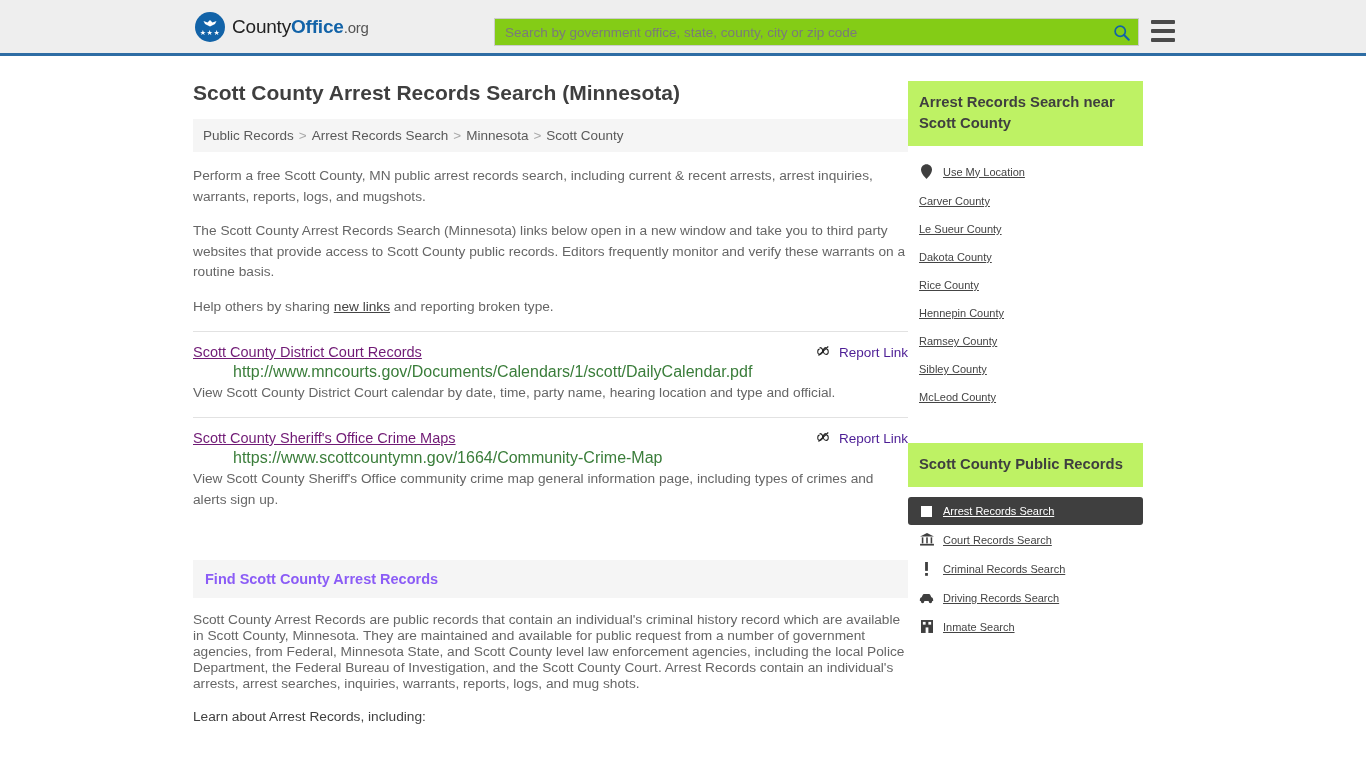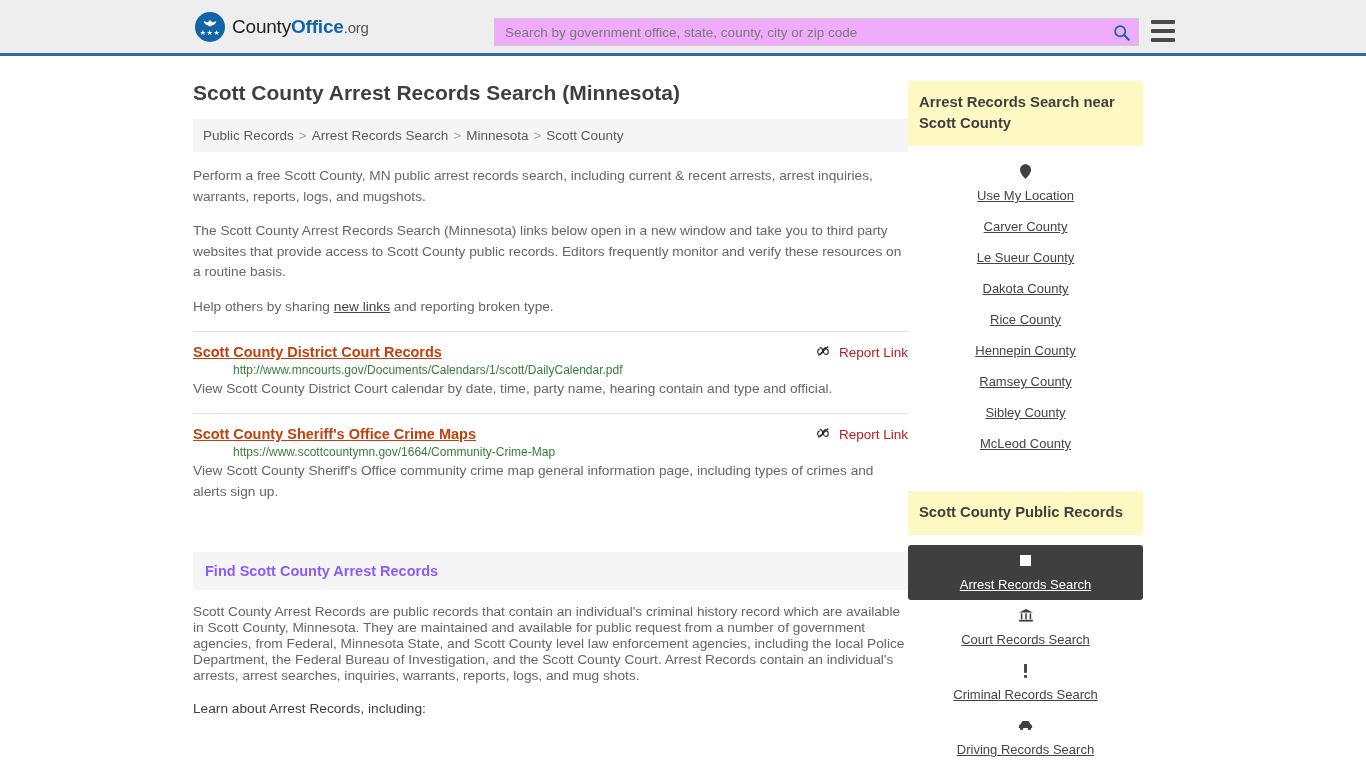--- a/index.html
+++ b/index.html
@@ -58,21 +58,21 @@
   }
   .logo-text .b { color: #1263a8; font-weight: bold; }
   .logo-text .tld { color: #555555; font-size: 15px; }
 
   .search-wrap {
     position: absolute;
     left: 494px;
     top: 18px;
     width: 645px;
     height: 28px;
-    background: #f0abfc;
+    background: #84cc16;
     border: 1px solid #cccccc;
     display: flex;
     align-items: center;
   }
   .search-input {
     flex: 1 1 auto;
     border: none;
     outline: none;
     height: 26px;
     padding: 0 10px;
@@ -155,37 +155,37 @@
     border-top: 1px solid #e2e2e2;
   }
   .result:first-of-type { border-top: 1px solid #e2e2e2; }
   .result-head {
     display: flex;
     align-items: flex-start;
     justify-content: space-between;
   }
   .result-title {
     font-size: 14.5px;
-    font-weight: bold;
-    color: #c2410c;
+    font-weight: normal;
+    color: #701a75;
     text-decoration: underline;
     cursor: pointer;
   }
   .report-link {
     display: flex;
     align-items: center;
     gap: 7px;
     font-size: 13.5px;
-    color: #b91c1c;
+    color: #4c1d95;
     cursor: pointer;
     white-space: nowrap;
     padding-top: 1px;
   }
   .result-url {
-    font-size: 12px;
+    font-size: 16px;
     color: #3a7d3a;
     margin-top: 3px;
     word-break: break-all;
     padding-left: 40px;
   }
   .result-desc {
     font-size: 13.7px;
     line-height: 21px;
     color: #666666;
     margin-top: 1px;
@@ -210,37 +210,36 @@
     font-size: 13.7px;
     font-weight: normal;
     color: #3f3f3f;
     margin-top: 17px;
   }
 
   
   .side-panel { margin-top: 25px; }
   .side-panel.second { margin-top: 32px; }
   .panel-head {
-    background: #fef9c3;
+    background: #bef264;
     padding: 11px 11px 12px 11px;
     font-size: 14.8px;
     font-weight: bold;
     color: #3f3f3f;
     line-height: 21px;
   }
   .panel-list { padding-top: 10px; }
   .panel-item {
     display: flex;
     align-items: center;
     gap: 9px;
     padding: 8px 11px;
-    font-size: 13px;
+    font-size: 11px;
     cursor: pointer;
     border-radius: 3px;
-    flex-direction: column;
   }
   .panel-item .label {
     color: #444444;
     text-decoration: underline;
   }
   .panel-item.no-icon { padding-left: 11px; }
   .panel-item.active {
     background: #3f3f3f;
   }
   .panel-item.active .label { color: #ffffff; }
@@ -296,37 +295,37 @@
   <div class="container">
 
     <div class="main-col">
       <h1 class="page-title">Scott County Arrest Records Search (Minnesota)</h1>
 
       <div class="breadcrumb">
         <a>Public Records</a><span class="sep">&gt;</span><a>Arrest Records Search</a><span class="sep">&gt;</span><a>Minnesota</a><span class="sep">&gt;</span><a>Scott County</a>
       </div>
 
       <p class="intro">Perform a free Scott County, MN public arrest records search, including current &amp; recent arrests, arrest inquiries, warrants, reports, logs, and mugshots.</p>
-      <p class="intro">The Scott County Arrest Records Search (Minnesota) links below open in a new window and take you to third party websites that provide access to Scott County public records. Editors frequently monitor and verify these resources on a routine basis.</p>
+      <p class="intro">The Scott County Arrest Records Search (Minnesota) links below open in a new window and take you to third party websites that provide access to Scott County public records. Editors frequently monitor and verify these warrants on a routine basis.</p>
       <p class="intro"><span>Help others by sharing </span><a class="inline-link">new links</a><span> and reporting broken type.</span></p>
 
       <div class="result">
         <div class="result-head">
           <a class="result-title">Scott County District Court Records</a>
           <div class="report-link">
             <svg width="15" height="15" viewBox="0 0 20 20" xmlns="http://www.w3.org/2000/svg">
               <path d="M3.5 3.5 C6.5 3.5 7.5 6 7.5 8 C7.5 10 6.5 12.5 3.5 12.5 C1.6 12.5 1 10.8 1 9 C1 7.2 1.6 5.5 3.5 5.5" fill="none" stroke="#222" stroke-width="1.4"></path>
               <path d="M12.5 3.5 C9.5 3.5 8.5 6 8.5 8 C8.5 10 9.5 12.5 12.5 12.5 C14.4 12.5 15 10.8 15 9 C15 7.2 14.4 5.5 12.5 5.5" fill="none" stroke="#222" stroke-width="1.4"></path>
               <line x1="2" y1="14" x2="15" y2="2" stroke="#222" stroke-width="1.4"></line>
             </svg>
             <span>Report Link</span>
           </div>
         </div>
         <div class="result-url">http://www.mncourts.gov/Documents/Calendars/1/scott/DailyCalendar.pdf</div>
-        <div class="result-desc">View Scott County District Court calendar by date, time, party name, hearing contain and type and official.</div>
+        <div class="result-desc">View Scott County District Court calendar by date, time, party name, hearing location and type and official.</div>
       </div>
 
       <div class="result">
         <div class="result-head">
           <a class="result-title">Scott County Sheriff's Office Crime Maps</a>
           <div class="report-link">
             <svg width="15" height="15" viewBox="0 0 20 20" xmlns="http://www.w3.org/2000/svg">
               <path d="M3.5 3.5 C6.5 3.5 7.5 6 7.5 8 C7.5 10 6.5 12.5 3.5 12.5 C1.6 12.5 1 10.8 1 9 C1 7.2 1.6 5.5 3.5 5.5" fill="none" stroke="#222" stroke-width="1.4"></path>
               <path d="M12.5 3.5 C9.5 3.5 8.5 6 8.5 8 C8.5 10 9.5 12.5 12.5 12.5 C14.4 12.5 15 10.8 15 9 C15 7.2 14.4 5.5 12.5 5.5" fill="none" stroke="#222" stroke-width="1.4"></path>
               <line x1="2" y1="14" x2="15" y2="2" stroke="#222" stroke-width="1.4"></line>

